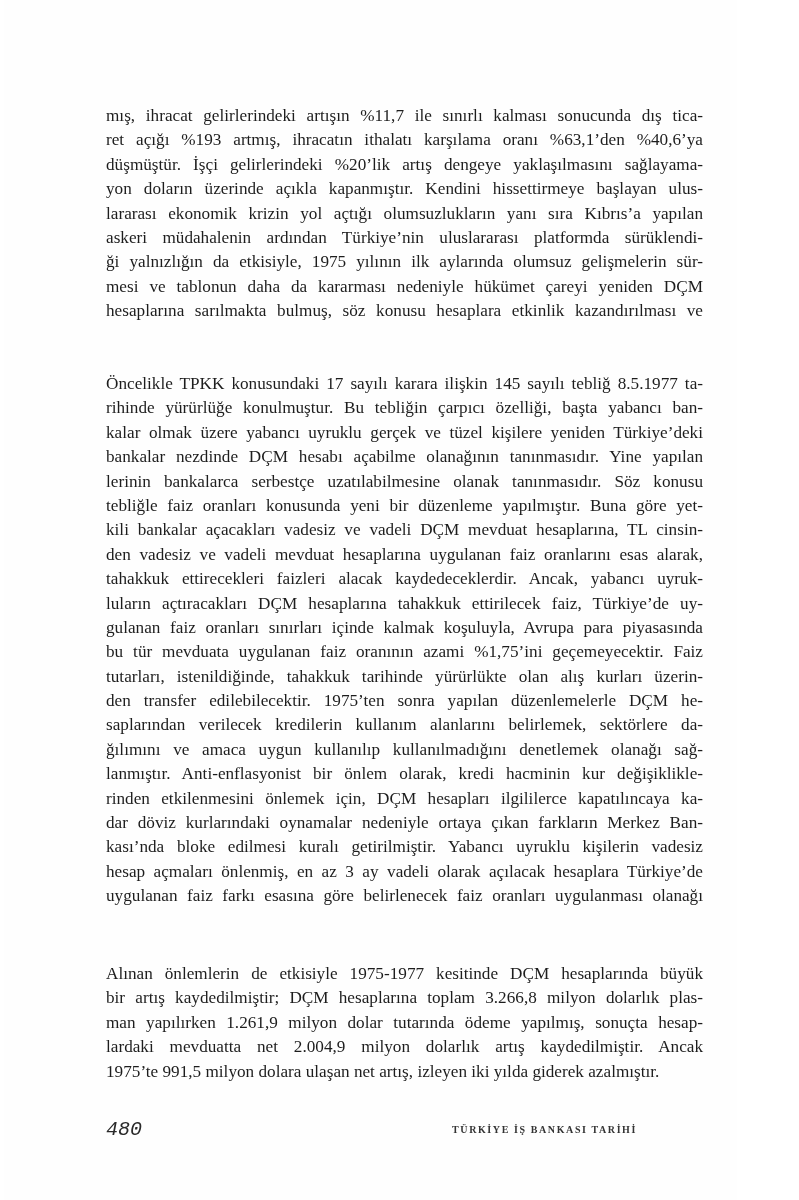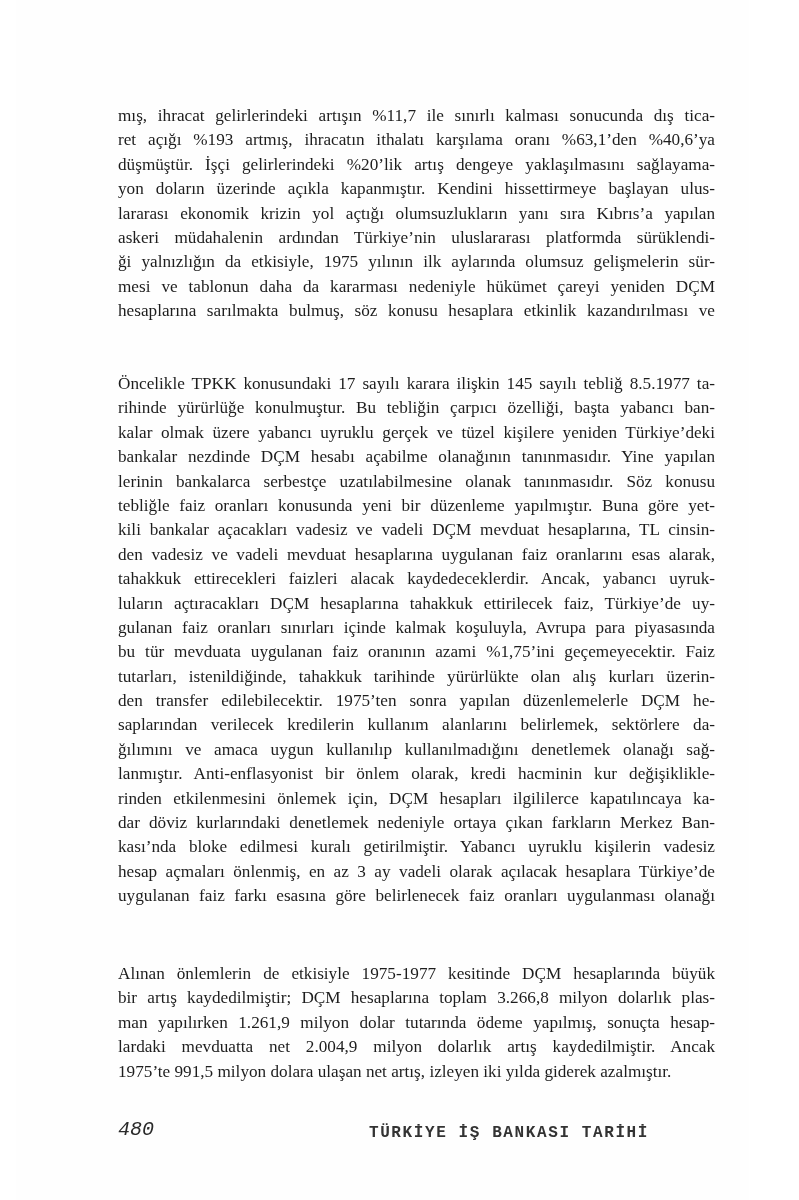--- a/index.html
+++ b/index.html
@@ -1,17 +1,17 @@
 <!DOCTYPE html>
 <html><head>
 <meta charset="utf-8">
 <style>
   html, body { margin: 0; padding: 0; background: #ffffff; }
   body { width: 799px; height: 1200px; position: relative; overflow: hidden; }
-  .page { position: absolute; left: 16px; top: 0; width: 733px; height: 1200px; background: #fefefe; }
+  .page { position: absolute; left: 4px; top: 0; width: 733px; height: 1200px; background: #fefefe; }
   .text-block {
     position: absolute; left: 102px; width: 597px;
     font-family: "Liberation Serif", "DejaVu Serif", serif;
     font-size: 17.2px; color: #1d1d1d;
   }
   .line {
     display: block; height: 24.4px; line-height: 24.4px;
     white-space: nowrap; text-align: justify; text-align-last: justify;
     overflow: visible;
   }
@@ -19,22 +19,22 @@
   #para-1 { top: 104px; }
   #para-2 { top: 372px; }
   #para-3 { top: 943px; margin-top: 19px; }
   .footer-page-number {
     position: absolute; left: 102px; top: 1118px;
     font-family: Liberation Mono, monospace;
     font-style: italic; font-size: 20px; color: #2a2a2a;
   }
   .footer-running-title {
     position: absolute; right: 100px; top: 1124px;
-    font-family: Liberation Mono, monospace;
-    font-size: 16px; letter-spacing: 1.6px; font-weight: bold; color: #333333;
+    font-family: Liberation Serif, serif;
+    font-size: 10px; letter-spacing: 1.6px; font-weight: bold; color: #333333;
   }
 </style>
 </head>
 <body>
 
 <div class="page">
 
   <div class="text-block" id="para-1">
     <span class="line">mış, ihracat gelirlerindeki artışın %11,7 ile sınırlı kalması sonucunda dış tica-</span>
     <span class="line">ret açığı %193 artmış, ihracatın ithalatı karşılama oranı %63,1’den %40,6’ya</span>
@@ -59,21 +59,21 @@
     <span class="line">tahakkuk ettirecekleri faizleri alacak kaydedeceklerdir. Ancak, yabancı uyruk-</span>
     <span class="line">luların açtıracakları DÇM hesaplarına tahakkuk ettirilecek faiz, Türkiye’de uy-</span>
     <span class="line">gulanan faiz oranları sınırları içinde kalmak koşuluyla, Avrupa para piyasasında</span>
     <span class="line">bu tür mevduata uygulanan faiz oranının azami %1,75’ini geçemeyecektir. Faiz</span>
     <span class="line">tutarları, istenildiğinde, tahakkuk tarihinde yürürlükte olan alış kurları üzerin-</span>
     <span class="line">den transfer edilebilecektir. 1975’ten sonra yapılan düzenlemelerle DÇM he-</span>
     <span class="line">saplarından verilecek kredilerin kullanım alanlarını belirlemek, sektörlere da-</span>
     <span class="line">ğılımını ve amaca uygun kullanılıp kullanılmadığını denetlemek olanağı sağ-</span>
     <span class="line">lanmıştır. Anti-enflasyonist bir önlem olarak, kredi hacminin kur değişiklikle-</span>
     <span class="line">rinden etkilenmesini önlemek için, DÇM hesapları ilgililerce kapatılıncaya ka-</span>
-    <span class="line">dar döviz kurlarındaki denetlemek nedeniyle ortaya çıkan farkların Merkez Ban-</span>
+    <span class="line">dar döviz kurlarındaki oynamalar nedeniyle ortaya çıkan farkların Merkez Ban-</span>
     <span class="line">kası’nda bloke edilmesi kuralı getirilmiştir. Yabancı uyruklu kişilerin vadesiz</span>
     <span class="line">hesap açmaları önlenmiş, en az 3 ay vadeli olarak açılacak hesaplara Türkiye’de</span>
     <span class="line">uygulanan faiz farkı esasına göre belirlenecek faiz oranları uygulanması olanağı</span>
   </div>
 
   <div class="text-block" id="para-3">
     <span class="line">Alınan önlemlerin de etkisiyle 1975-1977 kesitinde DÇM hesaplarında büyük</span>
     <span class="line">bir artış kaydedilmiştir; DÇM hesaplarına toplam 3.266,8 milyon dolarlık plas-</span>
     <span class="line">man yapılırken 1.261,9 milyon dolar tutarında ödeme yapılmış, sonuçta hesap-</span>
     <span class="line">lardaki mevduatta net 2.004,9 milyon dolarlık artış kaydedilmiştir. Ancak</span>

